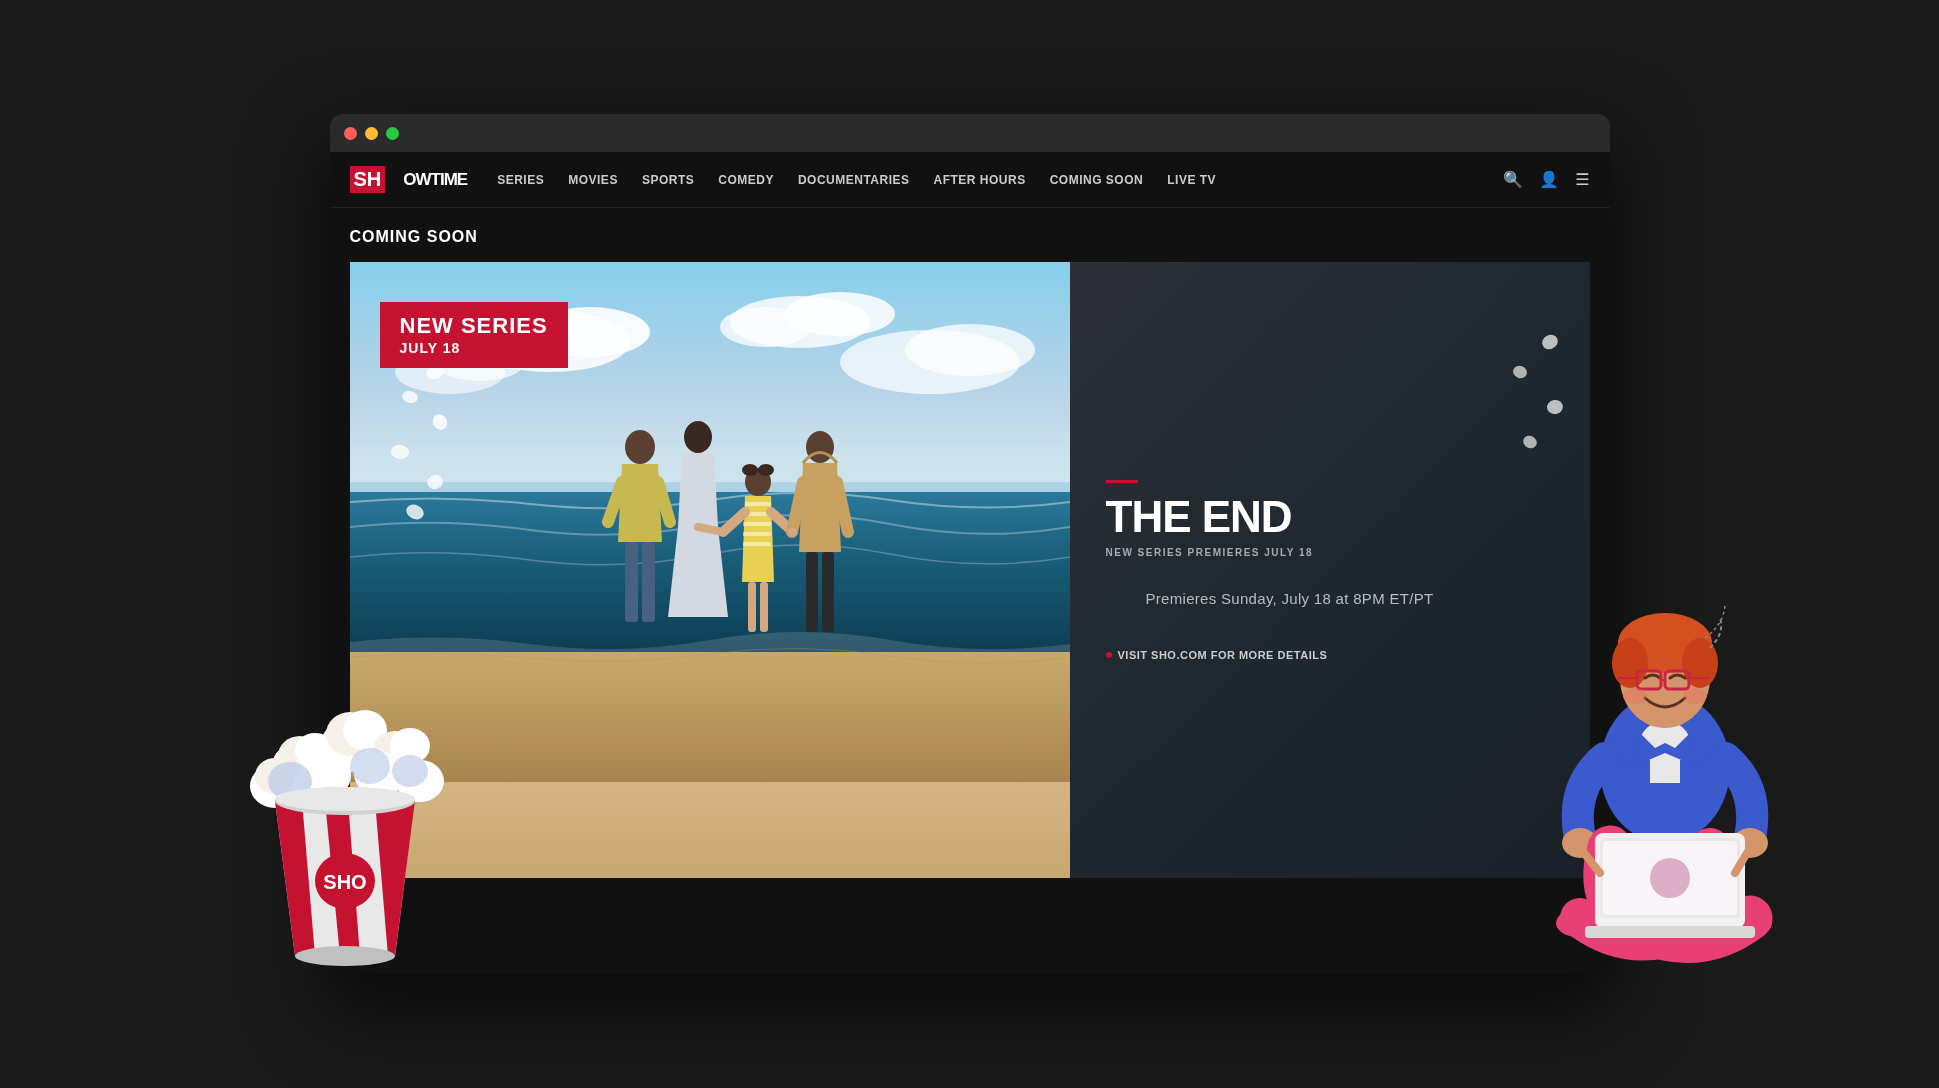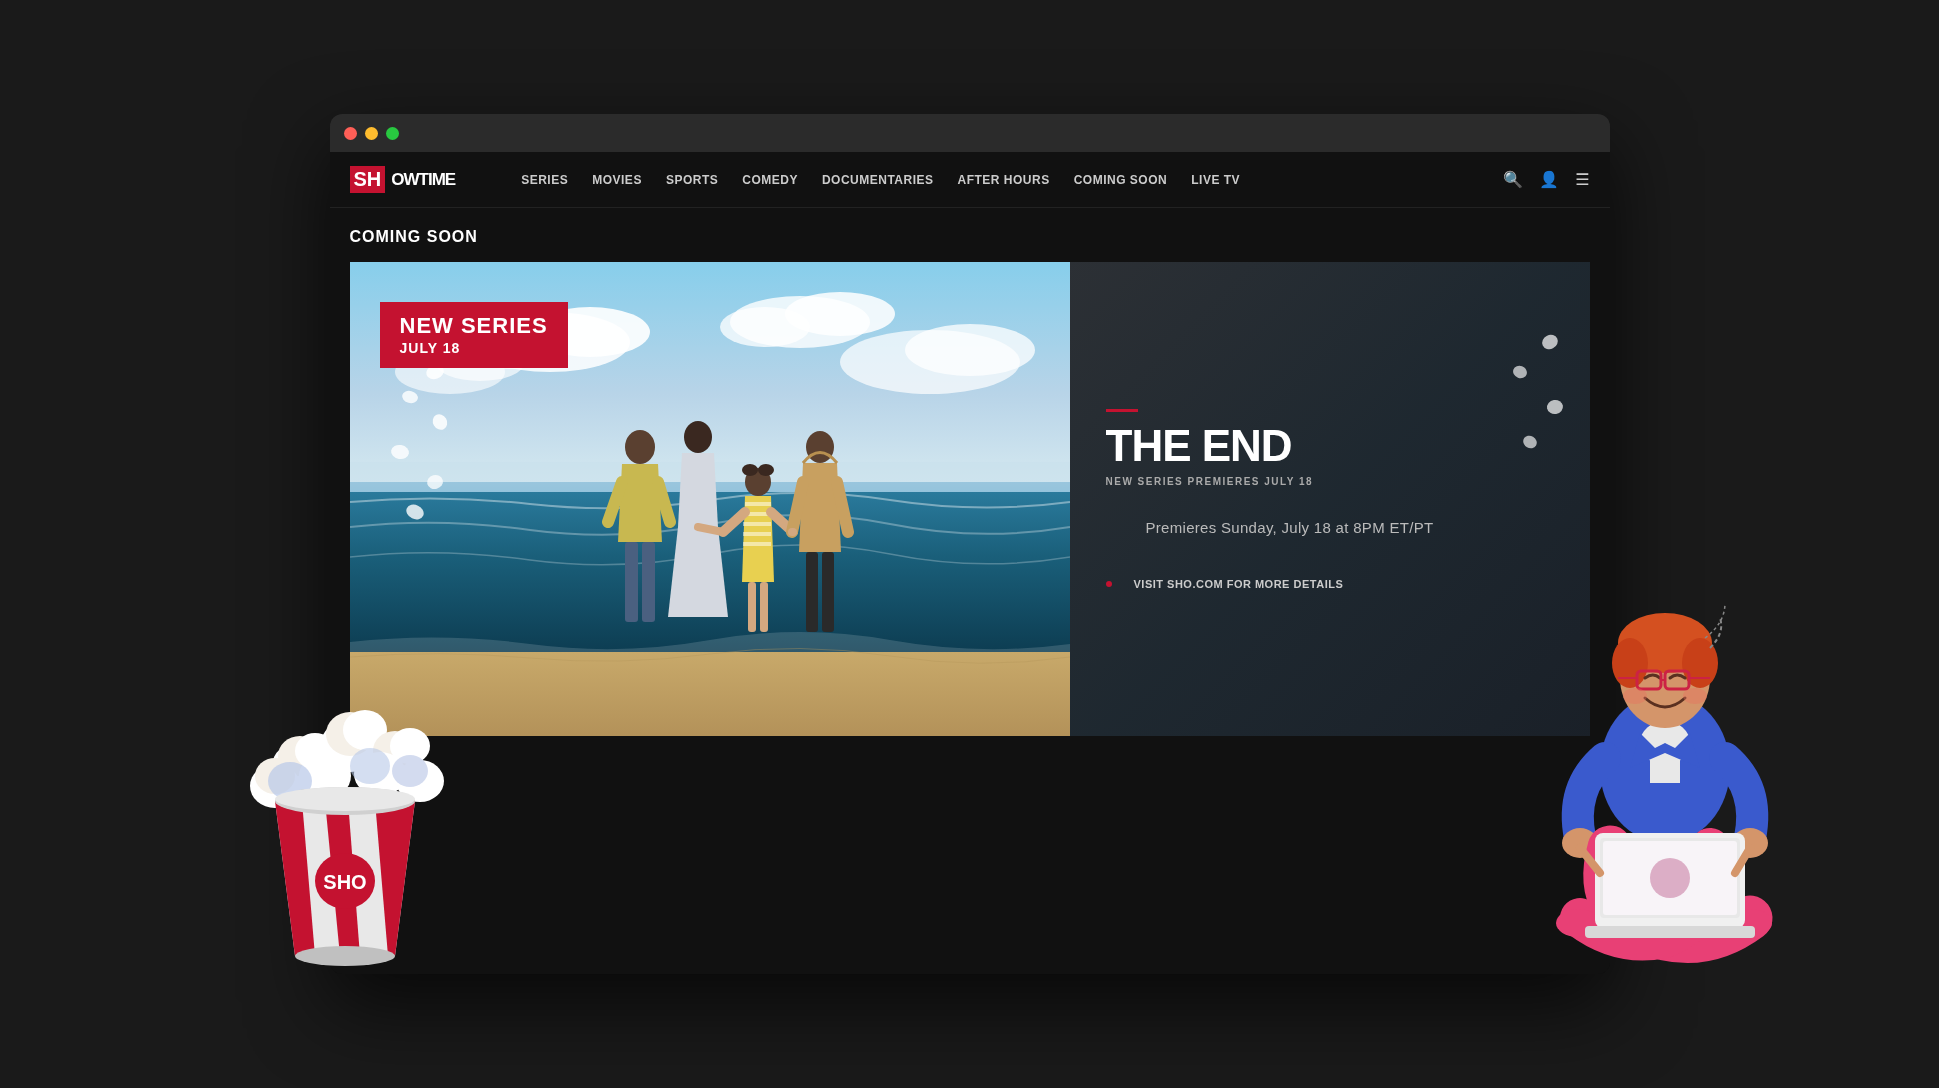--- a/index.html
+++ b/index.html
@@ -73,28 +73,27 @@
       letter-spacing: -1px;
       text-align: center;
     }
 
     .logo-s {
       background: #c41230;
       color: white;
       padding: 2px 4px;
       font-size: 20px;
       font-weight: 900;
-      margin-right: 6px;
+      margin-right: 18px;
     }
 
     .nav-links {
       display: flex;
       gap: 24px;
       flex: 1;
-      margin-left: 36px;
     }
 
     .nav-link {
       color: #ccc;
       font-size: 12px;
       font-weight: 600;
       letter-spacing: 0.5px;
       cursor: pointer;
       text-transform: uppercase;
     }
@@ -122,21 +121,21 @@
       font-weight: 700;
       letter-spacing: 1px;
       text-transform: uppercase;
       margin-bottom: 16px;
     }
 
     
     .hero {
       display: flex;
       width: 100%;
-      height: 474px;
+      height: 616px;
       position: relative;
     }
 
     .hero-image {
       width: 720px;
       height: 100%;
       position: relative;
       overflow: hidden;
       background: linear-gradient(
         to bottom,
@@ -242,21 +241,21 @@
       color: #bbb;
       font-size: 15px;
       letter-spacing: 0.3px;
       margin-bottom: 12px;
       margin-left: 40px;
     }
 
     .visit-link {
       display: flex;
       align-items: center;
-      gap: 22px;
+      gap: 6px;
       color: #ccc;
       font-size: 11px;
       font-weight: 600;
       letter-spacing: 0.5px;
       text-transform: uppercase;
       cursor: pointer;
       margin-top: 42px;
     }
 
     .visit-link-dot {

